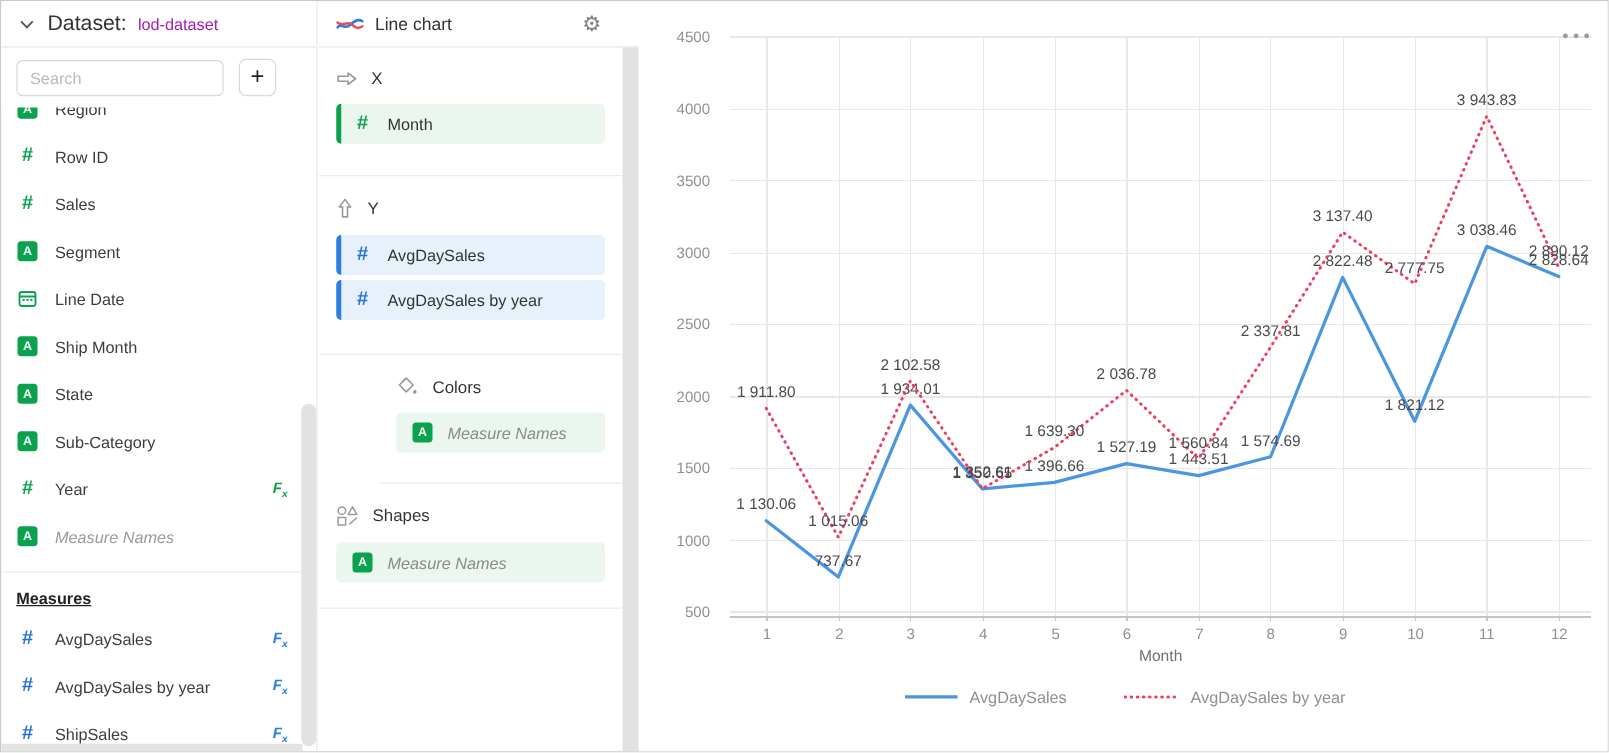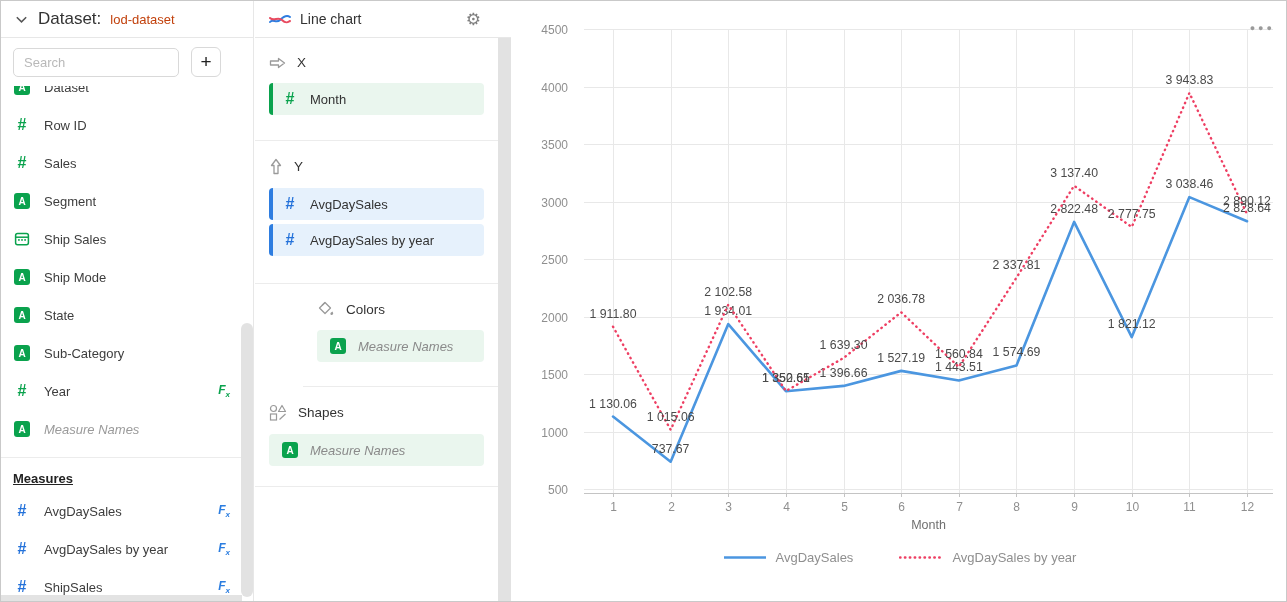--- a/index.html
+++ b/index.html
@@ -8,21 +8,21 @@
   .app { position:relative; width:1287px; height:602px; background:#fff;
          border:1px solid #c9c9c9; overflow:hidden; }
 
   
   .left-panel { position:absolute; left:0; top:0; width:253px; height:600px;
                 border-right:1px solid #e7e7e7; background:#fff; }
   .dataset-header { position:relative; z-index:3; height:37px; background:#fff;
                     border-bottom:1px solid #e7e7e7; display:flex; align-items:center;
                     padding:0 13px; gap:9px; }
   .dataset-label { font-size:17px; color:#333; }
-  .dataset-name { font-size:13px; color:#c2410c; cursor:pointer;text-align:right; }
+  .dataset-name { font-size:13px; color:#a21caf; cursor:pointer;text-align:right; }
   .search-row { position:absolute; z-index:2; top:37px; left:0; right:0; height:48px;
                 background:#fff; display:flex; align-items:center; padding:0 12px; gap:12px; }
   .search-input { width:166px; height:29px; border:1px solid #d9d9d9; border-radius:5px;
                   padding:0 10px; font-size:13px; color:#ec4899; outline:none;
                   font-family:"Liberation Sans",sans-serif; }
   .search-input::placeholder { color:#b9b9b9; }
   .add-btn { width:30px; height:30px; border:1px solid #d9d9d9; border-radius:6px;
              background:#fff; font-size:19px; color:#222; display:flex;
              align-items:center; justify-content:center; cursor:pointer; }
   .field-list { position:absolute; z-index:1; top:67px; left:0; width:241px; }
@@ -98,21 +98,21 @@
     <div class="search-row">
       <input class="search-input" placeholder="Search" style="">
       <button class="add-btn">+</button>
     </div>
     <div class="field-list">
       <div>
           <div class="field-item">
             <span class="icon-cell">
               <span class="badge green">A</span>
             </span>
-            <span class="label">Dataset</span>
+            <span class="label">Region</span>
           </div>
           <div class="field-item">
             <span class="icon-cell">
               <span class="hash green">#</span>
             </span>
             <span class="label">Row ID</span>
           </div>
           <div class="field-item">
             <span class="icon-cell">
               <span class="hash green">#</span>
@@ -128,27 +128,27 @@
           <div class="field-item">
             <span class="icon-cell">
               <svg width="16" height="16" viewBox="0 0 16 16">
                 <rect x="1.6" y="2.6" width="12.8" height="11.2" rx="2" fill="none" stroke="#0aa24d" stroke-width="1.5"></rect>
                 <line x1="1.6" y1="6.2" x2="14.4" y2="6.2" stroke="#0aa24d" stroke-width="1.5"></line>
                 <rect x="4" y="8.2" width="1.8" height="1.5" fill="#0aa24d"></rect>
                 <rect x="7.1" y="8.2" width="1.8" height="1.5" fill="#0aa24d"></rect>
                 <rect x="10.2" y="8.2" width="1.8" height="1.5" fill="#0aa24d"></rect>
               </svg>
             </span>
-            <span class="label">Ship Sales</span>
-          </div>
-          <div class="field-item">
-            <span class="icon-cell">
-              <span class="badge green">A</span>
-            </span>
-            <span class="label">Ship Mode</span>
+            <span class="label">Line Date</span>
+          </div>
+          <div class="field-item">
+            <span class="icon-cell">
+              <span class="badge green">A</span>
+            </span>
+            <span class="label">Ship Month</span>
           </div>
           <div class="field-item">
             <span class="icon-cell">
               <span class="badge green">A</span>
             </span>
             <span class="label">State</span>
           </div>
           <div class="field-item">
             <span class="icon-cell">
               <span class="badge green">A</span>

